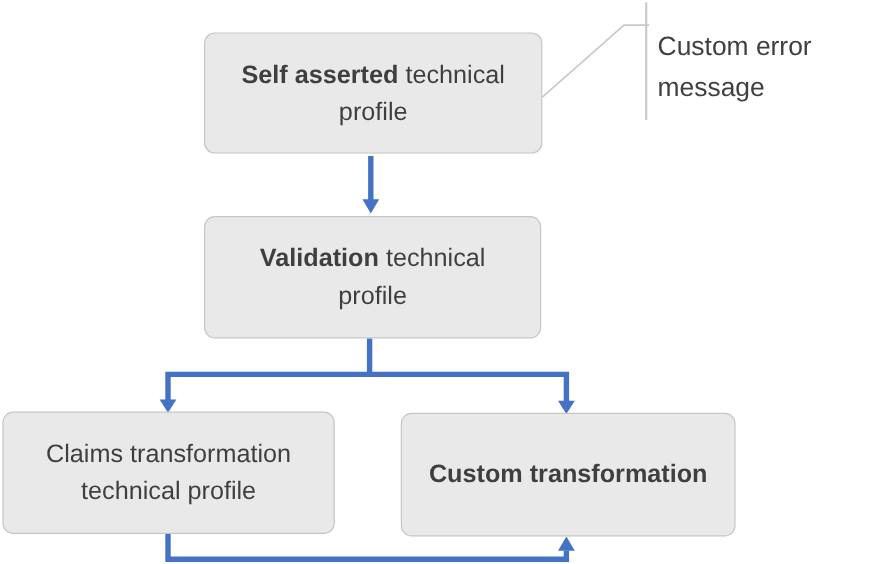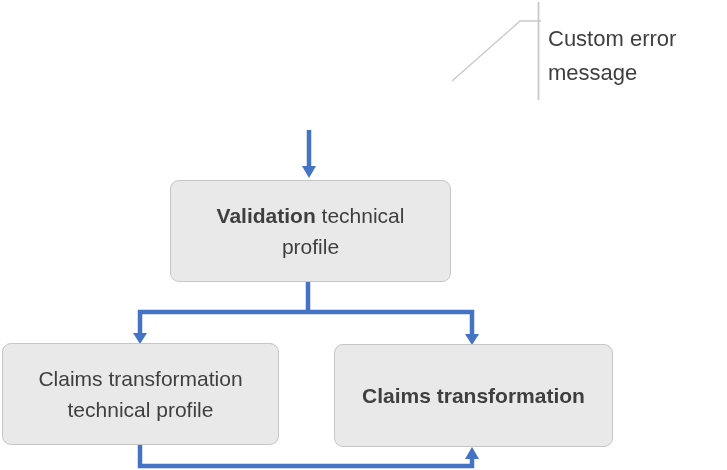--- a/index.html
+++ b/index.html
@@ -61,28 +61,31 @@
 
     <path d="M308,282 V314" fill="none" stroke-width="4.5" stroke="#4472c4"></path>
     <path d="M140,334 V312 H472 V335" fill="none" stroke-width="4.5" stroke="#4472c4"></path>
     <polygon points="140,344 133,333 147,333" stroke="none" fill="#4472c4"></polygon>
     <polygon points="472,345 465,334 479,334" stroke="none" fill="#4472c4"></polygon>
 
     <path d="M140,445 V466 H472 V459" fill="none" stroke-width="4.5" stroke="#4472c4"></path>
     <polygon points="472,447 465,459 479,459" stroke="none" fill="#4472c4"></polygon>
   </svg>
 
+  <div class="node" id="node-self-asserted" style="background-color: rgb(233, 233, 233); border-color: rgb(198, 198, 198); color: rgb(63, 63, 63);">
+    <div><span class="b">Self asserted</span><span> technical profile</span></div>
+  </div>
 
   <div class="node" id="node-claims-tp" style="background-color: rgb(233, 233, 233); border-color: rgb(198, 198, 198); color: rgb(63, 63, 63);">
     <div><span class="b"></span><span>Claims transformation technical profile</span></div>
   </div>
 
   <div class="node" id="node-validation" style="background-color: rgb(233, 233, 233); border-color: rgb(198, 198, 198); color: rgb(63, 63, 63);">
     <div><span class="b">Validation</span><span> technical profile</span></div>
   </div>
 
   <div class="node" id="node-claims-tf" style="background-color: rgb(233, 233, 233); border-color: rgb(198, 198, 198); color: rgb(63, 63, 63);">
-    <div><span class="b">Claims transformation</span><span></span></div>
+    <div><span class="b">Custom transformation</span><span></span></div>
   </div>
 
   <div id="annotation" style="color: rgb(63, 63, 63);">Custom error message</div>
 
 </div>
 
 </body></html>

